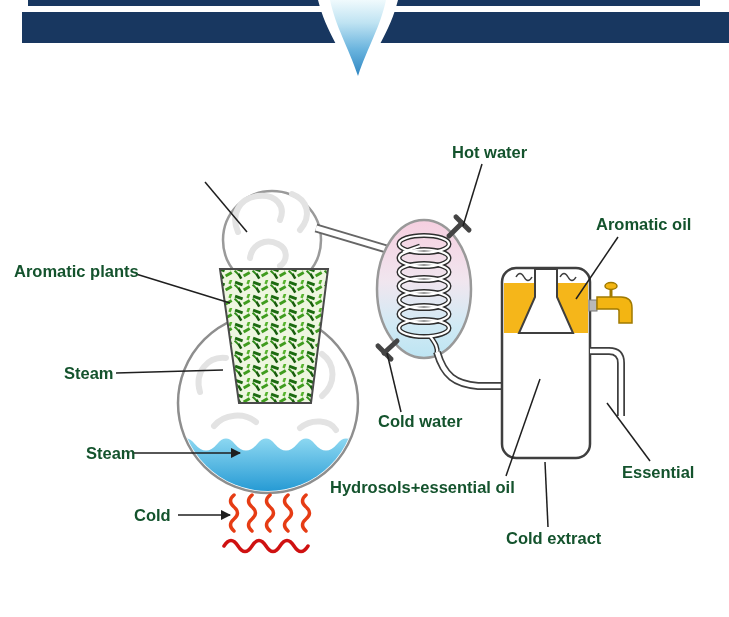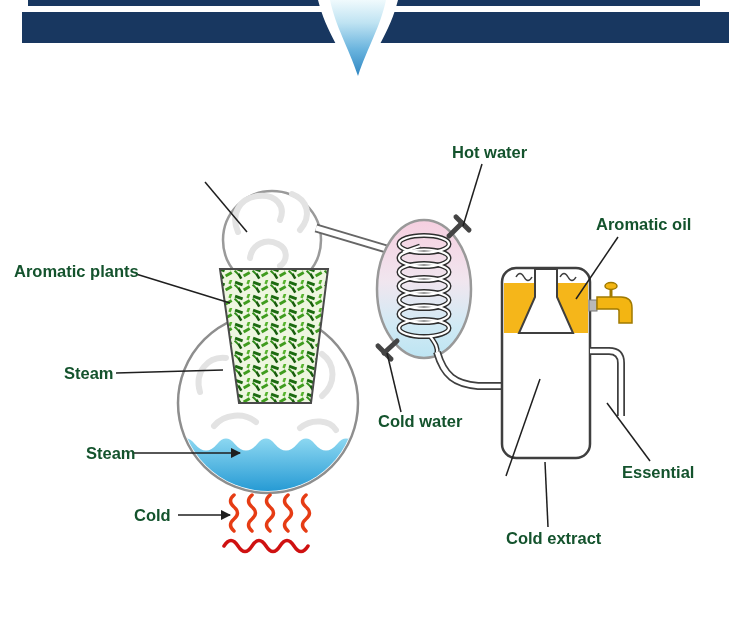--- a/index.html
+++ b/index.html
@@ -154,16 +154,17 @@
     </g>
   </svg>
 
   <div class="label" style="left:14px;top:262px">Aromatic plants</div>
   <div class="label" style="left:64px;top:364px">Steam</div>
   <div class="label" style="left:86px;top:444px">Steam</div>
   <div class="label" style="left:134px;top:506px">Cold</div>
   <div class="label" style="left:452px;top:143px">Hot water</div>
   <div class="label" style="left:378px;top:412px">Cold water</div>
   <div class="label" style="left:596px;top:215px">Aromatic oil</div>
+  <div class="label" style="left:330px;top:478px">Hydrosols+essential oil</div>
   <div class="label" style="left:622px;top:463px">Essential</div>
   <div class="label" style="left:506px;top:529px">Cold extract</div>
 
 </div>
 
 </body></html>

